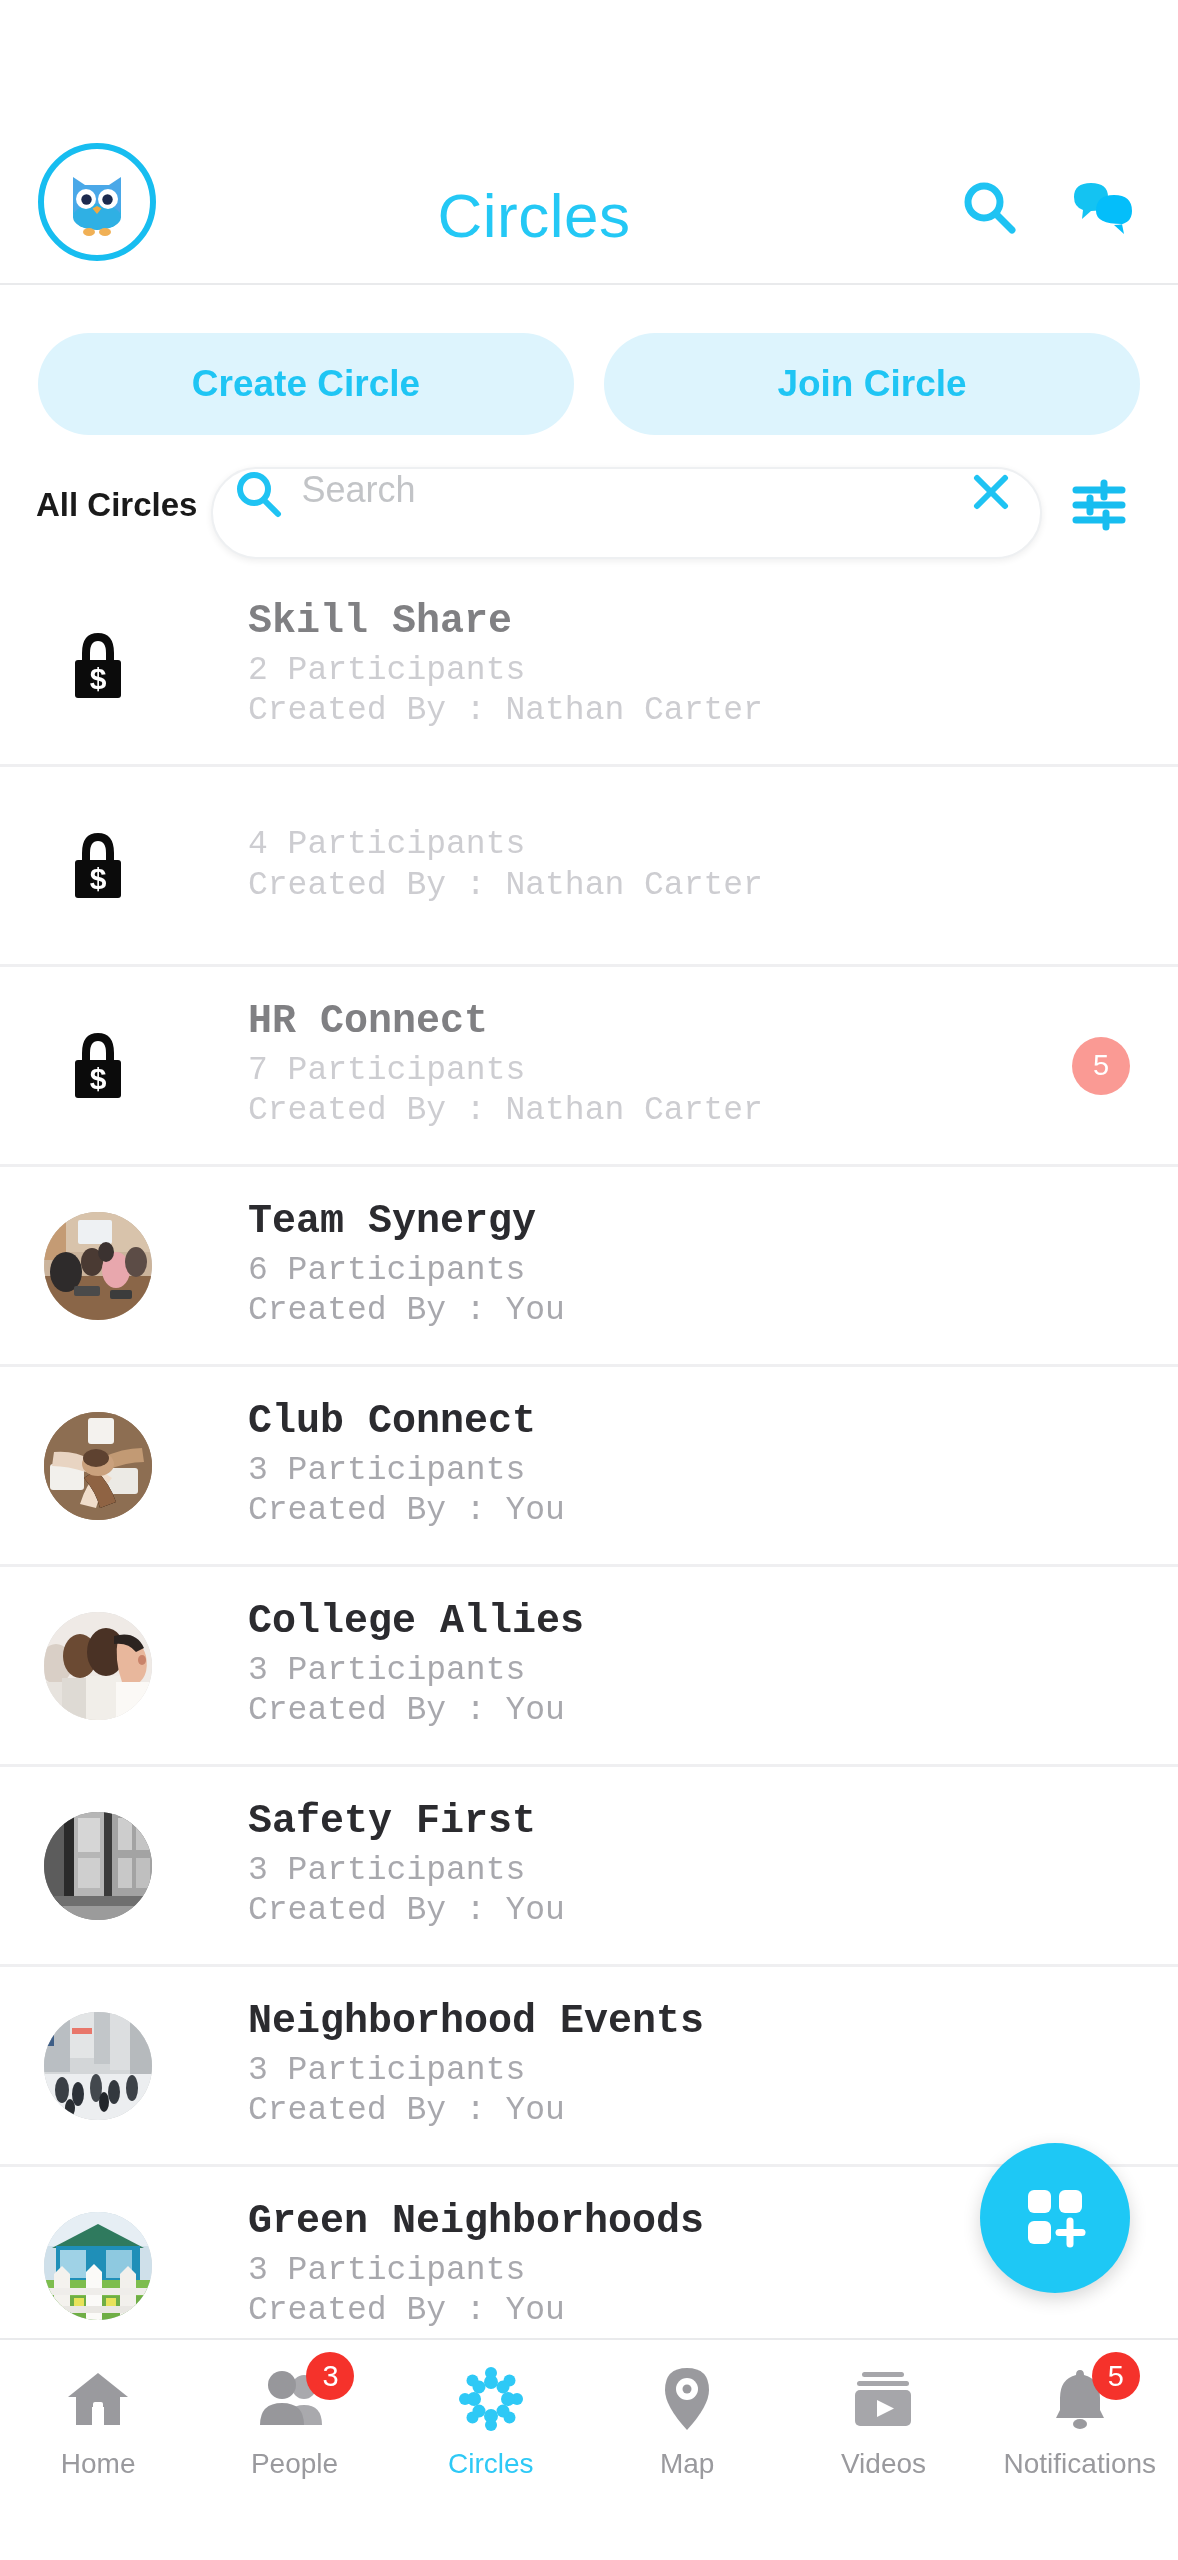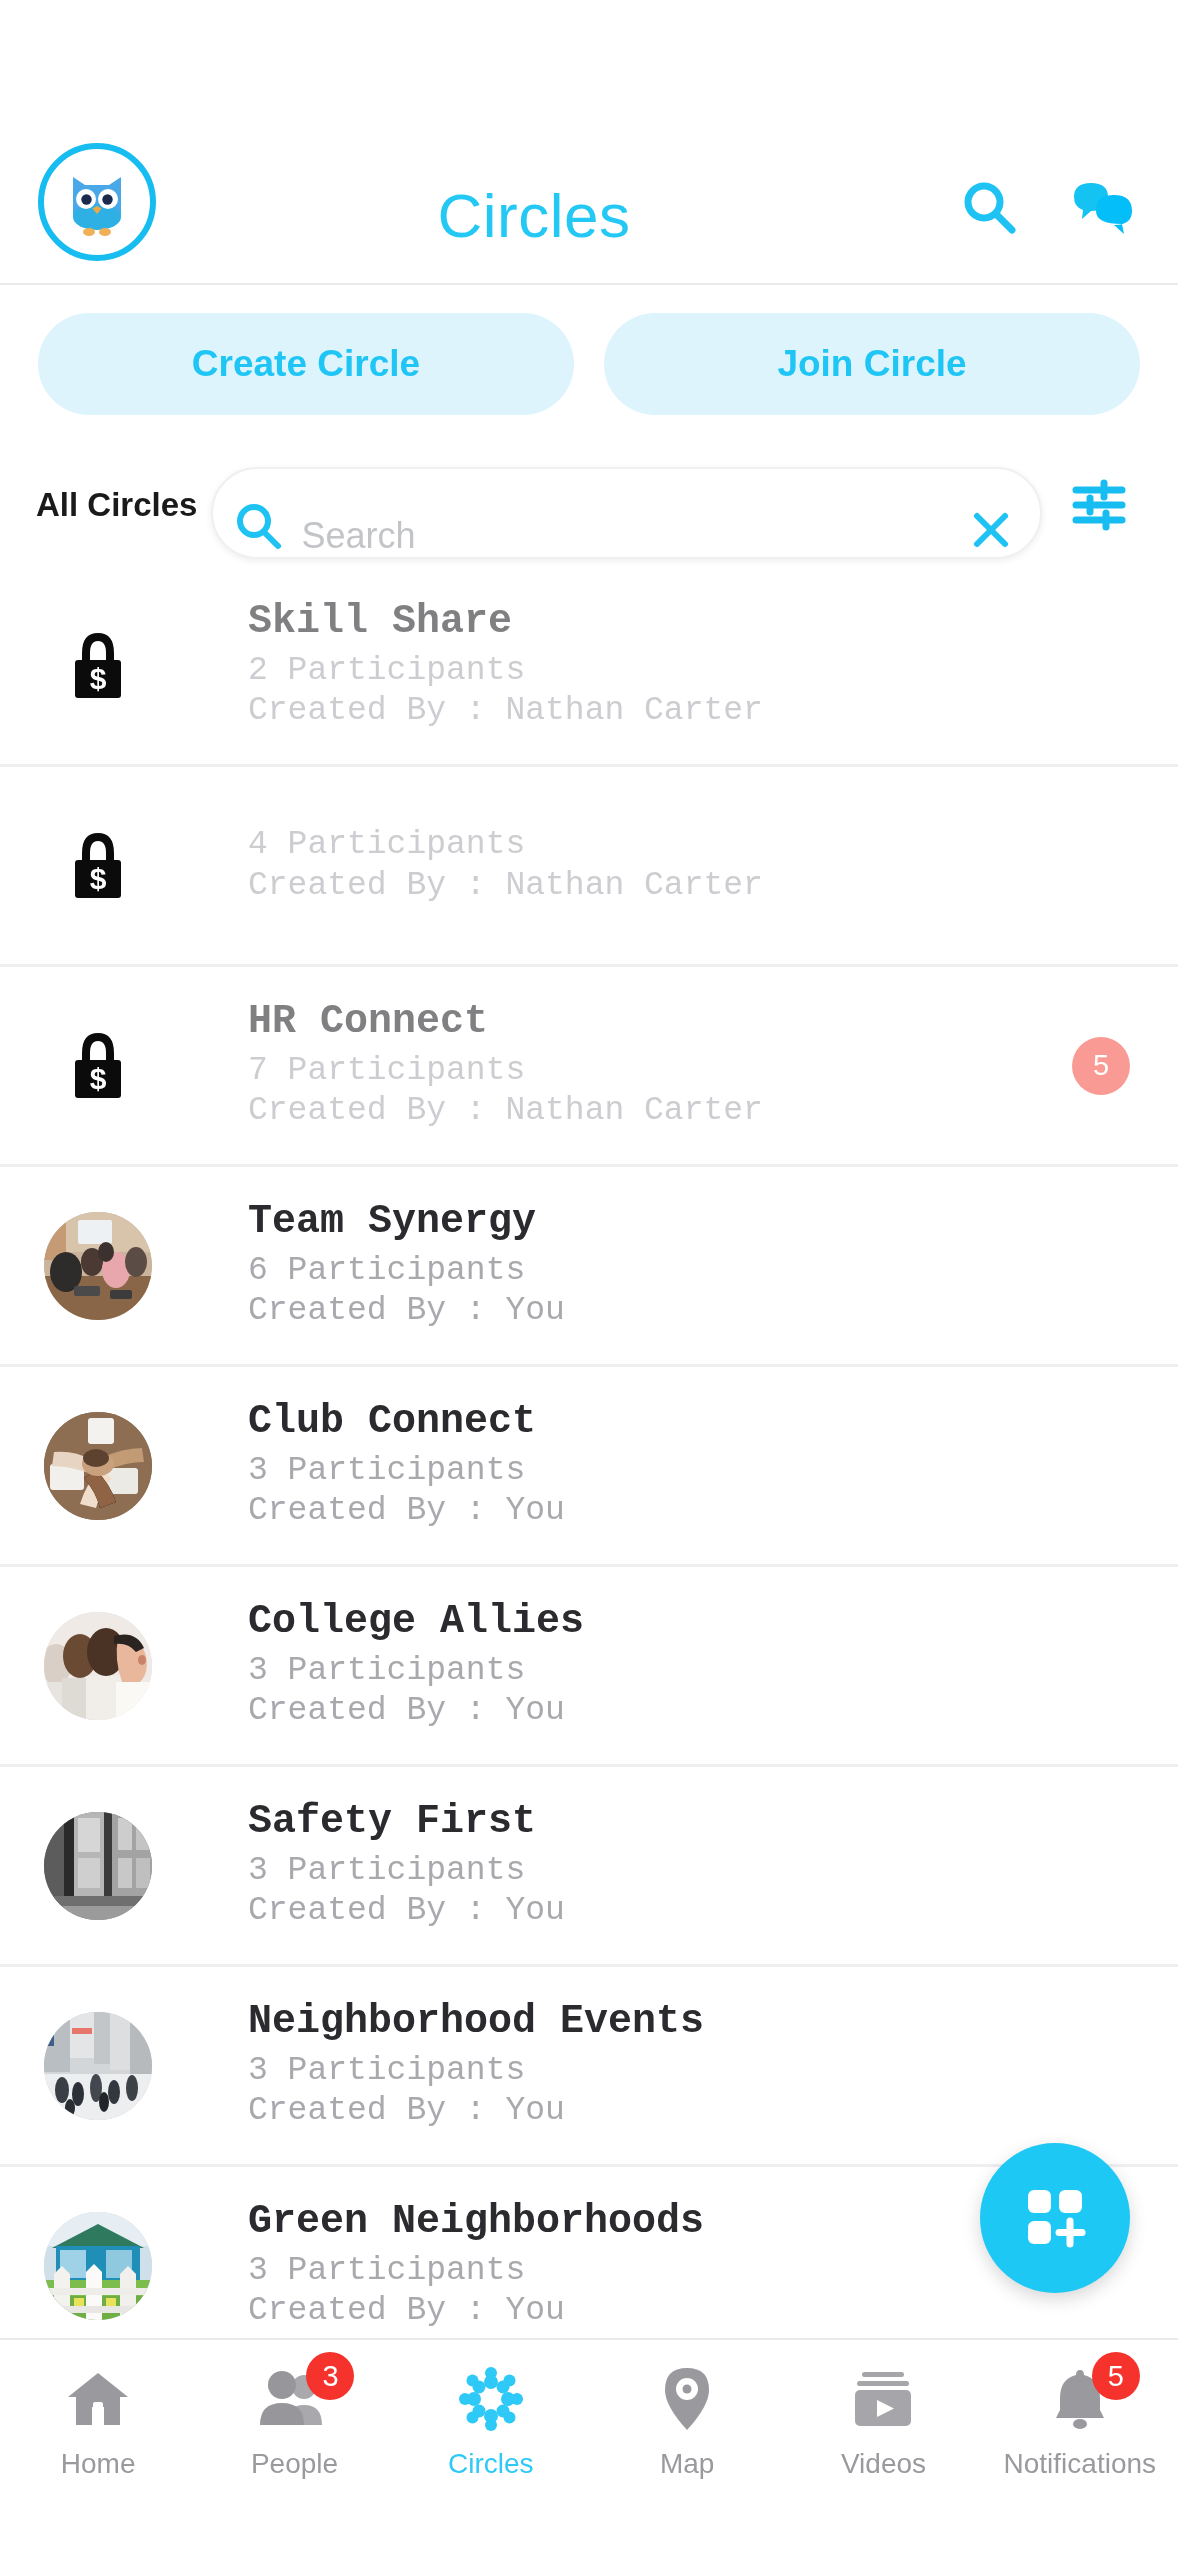--- a/index.html
+++ b/index.html
@@ -37,36 +37,37 @@
     position: absolute; top: 313px; left: 0; width: 1178px;
     display: flex; gap: 30px; padding: 0 38px;
   }
   .pill {
     flex: 1 1 0; height: 102px; border-radius: 51px;
     background: #ddf4fd; color: #1fc5f4;
     font-size: 37px; font-weight: 700;
     display: flex; align-items: center; justify-content: center;
     cursor: pointer; border: none;
     font-family: "Liberation Sans", sans-serif;
+    margin-top: 20px;
   }
 
   
   .search-row {
     position: absolute; top: 455px; left: 0; width: 1178px; height: 100px;
     display: flex; align-items: center; padding: 0 36px; gap: 0;
   }
   .all-circles-label {
     font-size: 33px; font-weight: 700; color: #1a1a1a;
     white-space: nowrap; margin-right: 14px; text-align: center;
   }
   .search-box {
     flex: 1 1 auto; height: 92px; border-radius: 46px;
     background: #fff; border: 2px solid #eef0f2;
     box-shadow: 0 2px 7px rgba(0,0,0,0.07);
-    display: flex; align-items: flex-end; padding: 0 26px 0 20px; gap: 16px; margin-top: 16px;
+    display: flex; align-items: flex-start; padding: 0 26px 0 20px; gap: 16px; margin-top: 16px;
   }
   .search-input {
     flex: 1 1 auto; border: none; outline: none; background: transparent;
     font-size: 36px; color: #3c3c3c;
     font-family: "Liberation Sans", sans-serif;
   }
   .search-input::placeholder { color: #c2c4c7; }
   .filter-btn {
     width: 86px; height: 86px; margin-left: 14px;
     display: flex; align-items: center; justify-content: center; cursor: pointer;

